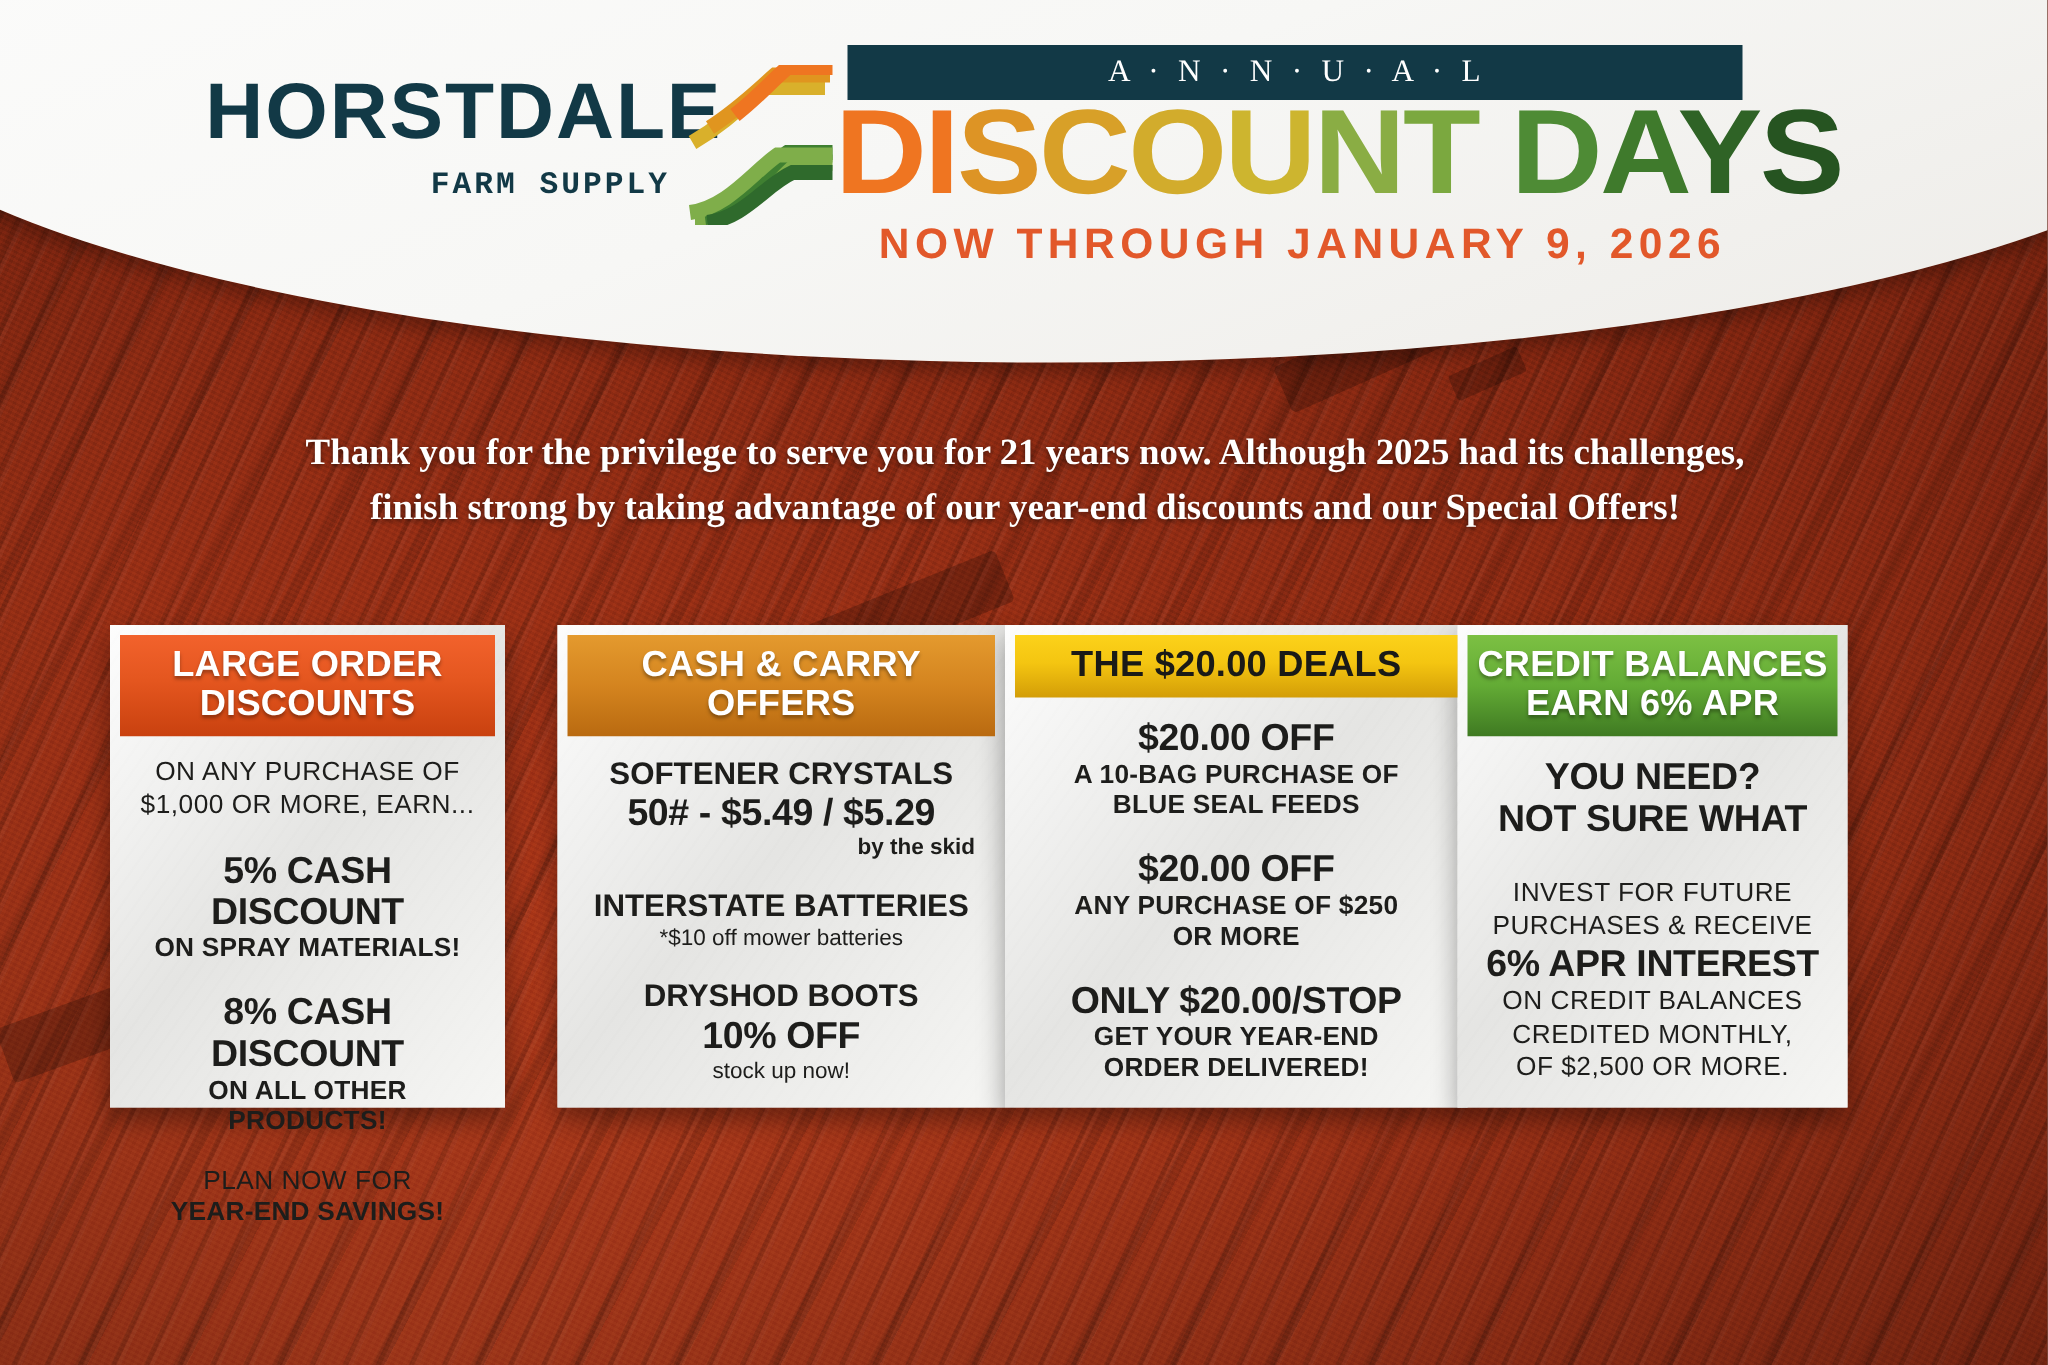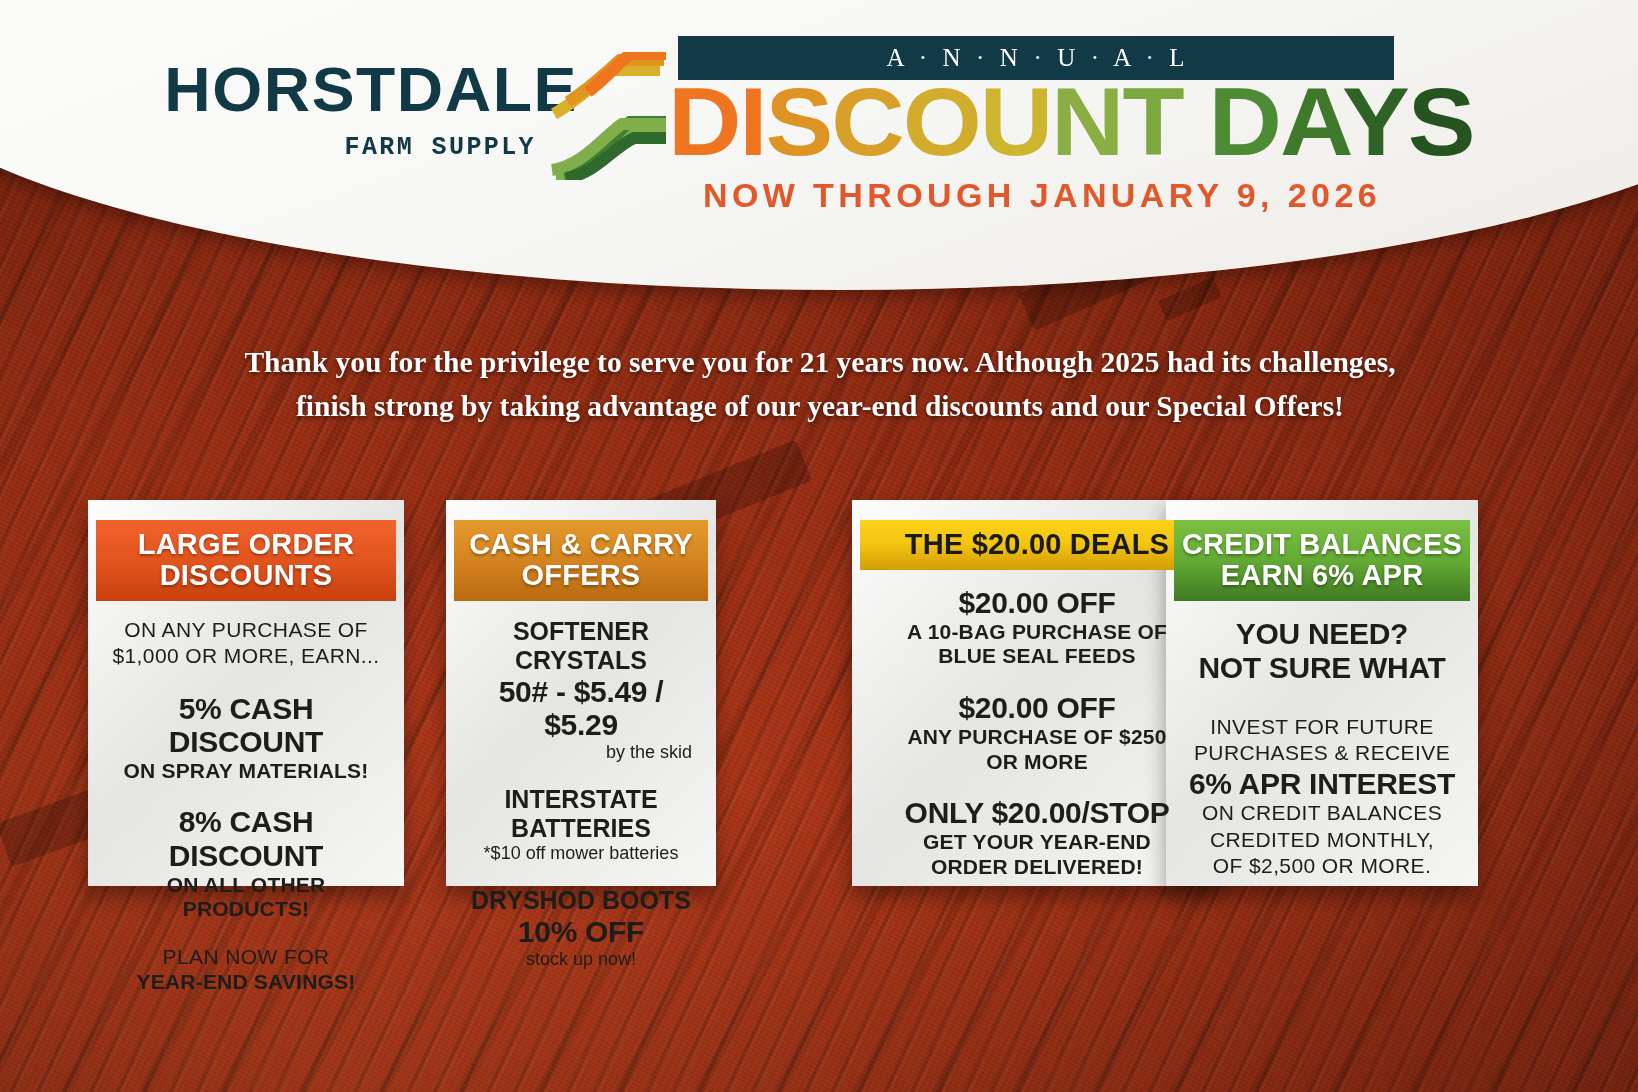--- a/index.html
+++ b/index.html
@@ -152,43 +152,42 @@
       repeating-linear-gradient(125deg, rgba(0,0,0,.045) 0 2px, rgba(255,255,255,.05) 2px 9px);
     pointer-events:none;
   }
   .card-inner{ position:relative; z-index:2; display:flex; flex-direction:column; height:100%; }
 
   .card-head{
     text-align:center; color:#fff; font-weight:700;
     line-height:1.07; padding:9px 6px 10px;
     text-shadow:0 2px 3px rgba(0,0,0,.35);
     letter-spacing:.2px;
-    margin-top:12px;
   }
   .card-head.h-orange{ background:linear-gradient(180deg,#f2622c 0%, #e4561f 45%, #c9410f 100%); font-size:29px; }
   .card-head.h-amber{ background:linear-gradient(180deg,#e49a2e 0%, #d4841f 50%, #b96a10 100%); font-size:29px; }
   .card-head.h-yellow{ background:linear-gradient(180deg,#fcd21a 0%, #f4c511 45%, #d39d07 100%); color:#1a1a17; text-shadow:none; font-size:29px; }
   .card-head.h-green{ background:linear-gradient(180deg,#7cc043 0%, #63ab35 50%, #3f7a22 100%); font-size:29px; }
 
   .card-body{
     flex:1; padding:16px 10px 14px; text-align:center;
     color:#1d1d1b;
   }
   .ln{ display:block; }
   .big{ font-size:30px; font-weight:700; line-height:1.12; letter-spacing:-.3px; }
   .mid{ font-size:25px; font-weight:700; line-height:1.15; }
   .sm{ font-size:21px; font-weight:700; line-height:1.18; letter-spacing:.2px; }
   .xs{ font-size:18px; font-weight:400; line-height:1.2; }
   .reg{ font-size:21px; font-weight:400; line-height:1.25; letter-spacing:.4px; } .gap-m{ height:22px; } .gap-l{ height:30px; }
-  .right{ text-align:right; padding-right:6px; }
+  .right{ text-align:right; padding-right:6px;font-weight:bold; }
 
   
   #card-1{ left:88px;  top:500px; width:316px; height:386px; }
-  #card-2{ left:446px; top:500px; width:270px; height:386px; }
-  #card-3{ left:852px; top:500px; width:370px; height:386px; }
+  #card-2{ left:446px; top:500px; width:358px; height:386px; }
+  #card-3{ left:804px; top:500px; width:370px; height:386px; }
   #card-4{ left:1166px;top:500px; width:312px; height:386px; }
 </style>
 </head>
 <body>
 
 <div id="flyer">
 
   <div class="bg-base"></div>
   <div class="bg-rows"></div>
   <div class="bg-rows2"></div>

